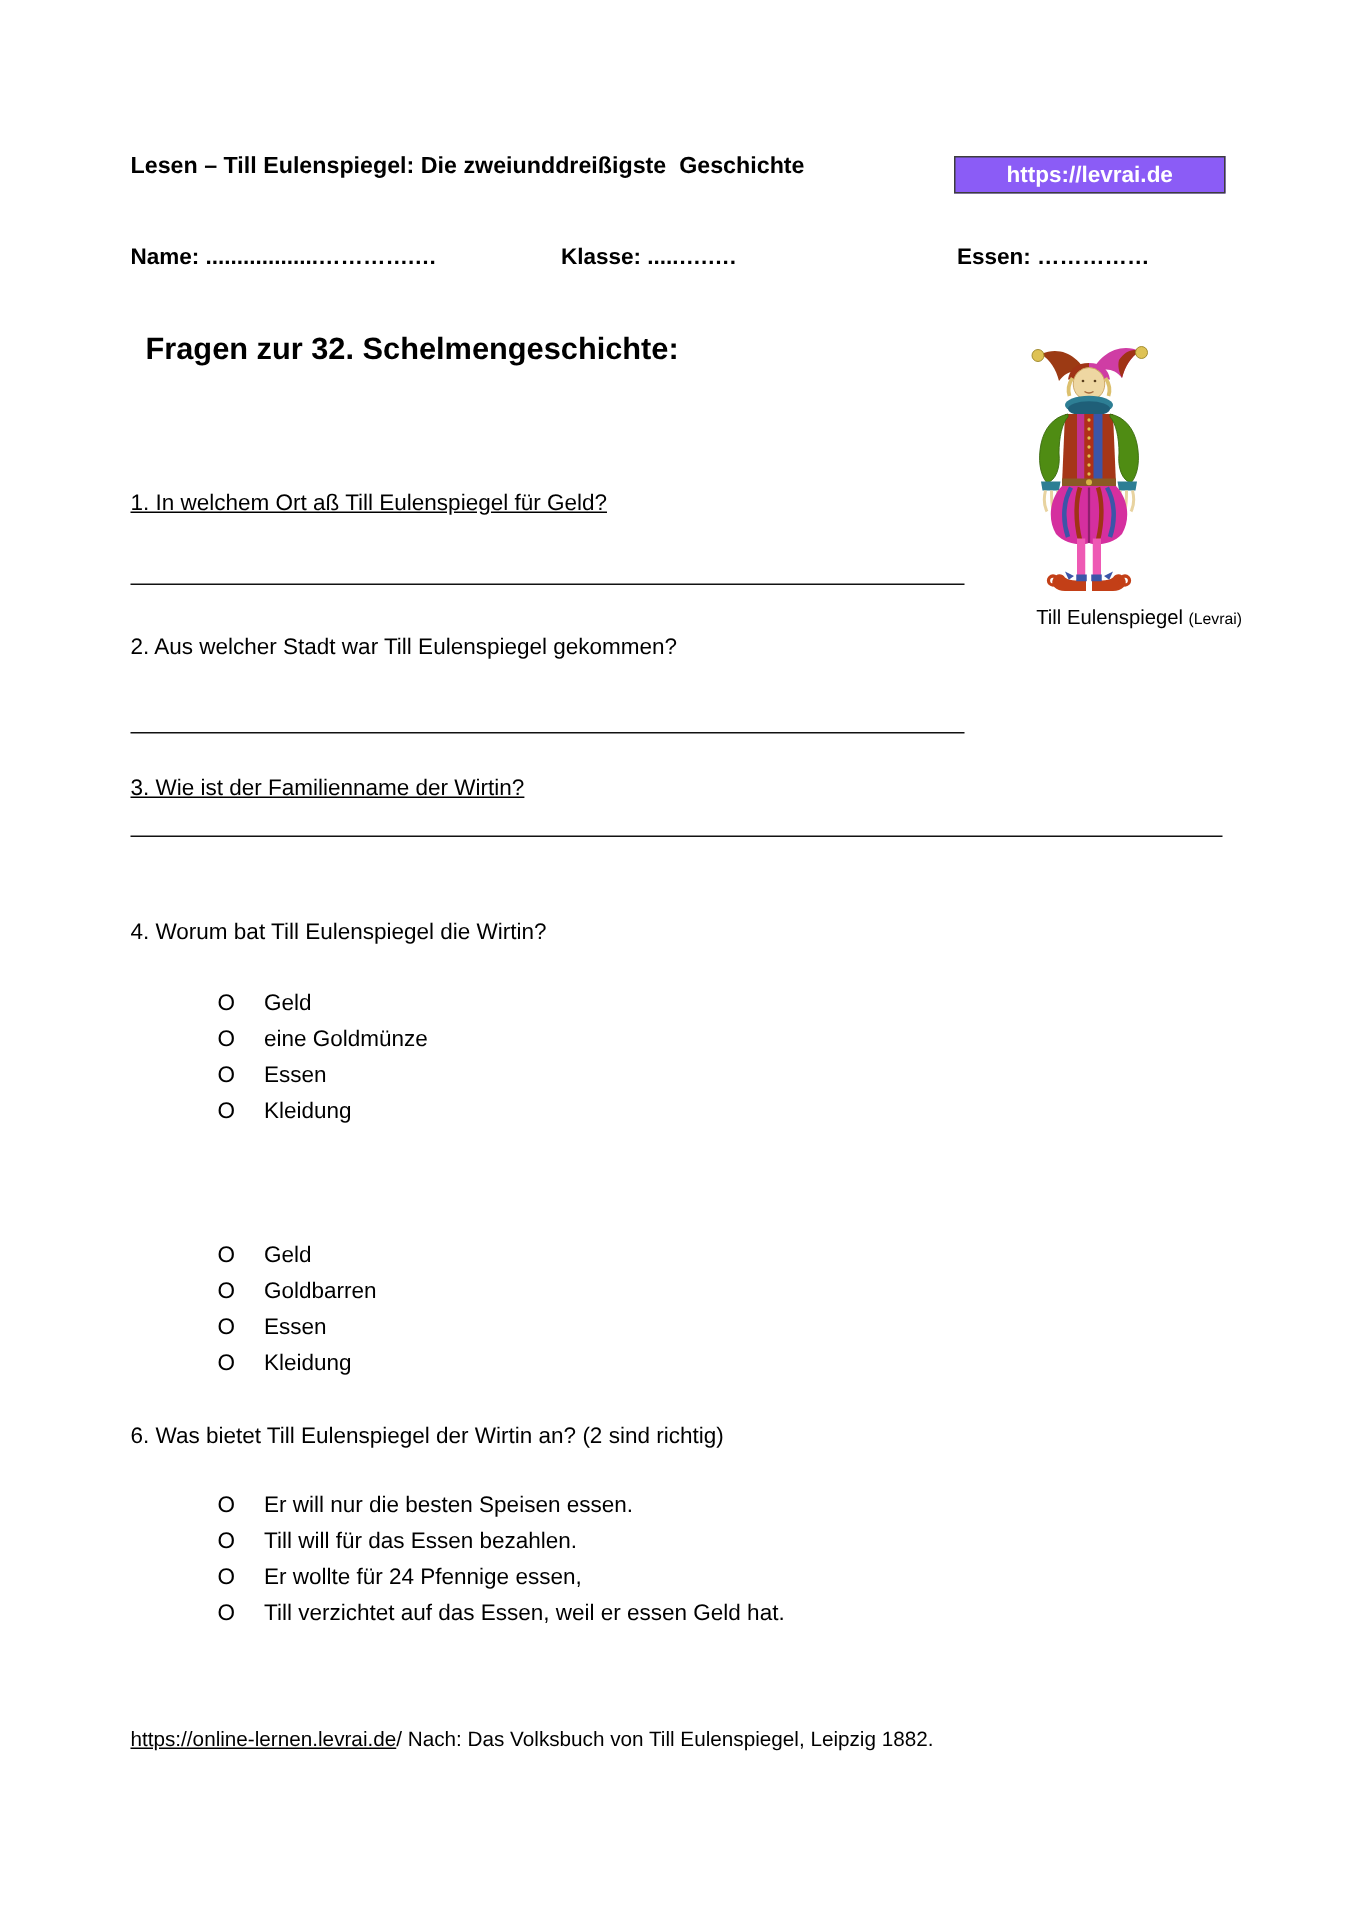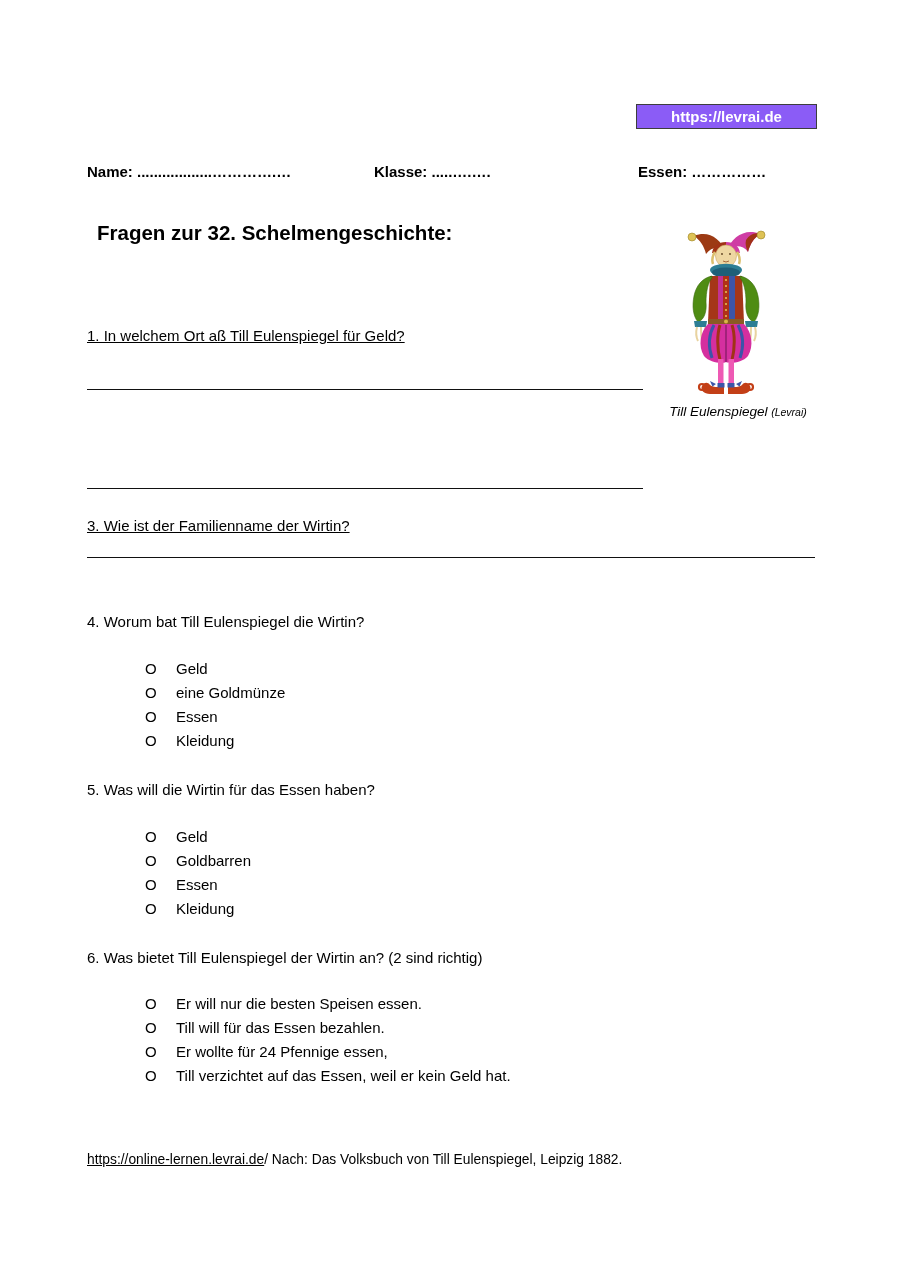--- a/index.html
+++ b/index.html
@@ -16,41 +16,42 @@
     font-size:15px;line-height:23px;text-align:center;cursor:pointer;
   }
   .fields{position:absolute;left:0;top:163px;width:100%;font-weight:bold;font-size:15px;}
   .fields span{position:absolute;top:0;white-space:pre;}
   .f-name{left:87px;}
   .f-klasse{left:374px;}
   .f-datum{left:638px;}
   .heading{position:absolute;left:87px;top:211px;margin:10px;font-size:20.5px;font-weight:bold;}
   .jester{position:absolute;left:674px;top:226px;width:104px;height:178px;}
   .caption{
-    position:absolute;left:648px;top:404px;width:180px;text-align:center;
-    font-style:italic;font-size:13.5px;white-space:nowrap;
+    position:absolute;left:648px;top:404px;width:180px;text-align:right;
+    font-size:13.5px;white-space:nowrap;
   }
   .caption .small{font-size:10.5px;}
   .q{position:absolute;left:87px;font-size:15px;white-space:pre;}
   .q1{top:327px;text-decoration:underline;} .q2{top:423px;} .q3{top:517px;text-decoration:underline;}
   .q4{top:613px;} .q5{top:781px;} .q6{top:949px;}
   .answer-line{position:absolute;left:87px;height:0;border-bottom:1.5px solid #111;}
   .line1{top:389px;width:556px;}
   .line2{top:488px;width:556px;}
   .line3{top:557px;width:728px;}
   .opt{position:absolute;left:145px;font-size:15px;display:flex;align-items:flex-start;}
   .opt .radio{width:31px;flex:0 0 31px;cursor:pointer;}
   .footer{position:absolute;left:87px;top:1148px;font-size:13.8px;line-height:23px;}
   .flink{text-decoration:underline;color:#000;cursor:pointer;}
 </style>
 </head>
 <body>
 
 <div class="page">
 
+  <div class="header-title">Lesen – Till Eulenspiegel: Die zweiunddreißigste  Geschichte</div>
   <div class="badge">https://levrai.de</div>
 
   <div class="fields">
     <span class="f-name">Name: ..................………….…</span>
     <span class="f-klasse">Klasse: .....….….</span>
     <span class="f-datum">Essen: ……………</span>
   </div>
 
   <h1 class="heading">Fragen zur 32. Schelmengeschichte:</h1>
 
@@ -123,20 +124,21 @@
     </svg>
   </div>
   <div class="caption">
     <span>Till Eulenspiegel</span>
     <span class="small">(Levrai)</span>
   </div>
 
   <div class="q q1">1. In welchem Ort aß Till Eulenspiegel für Geld?</div>
   <div class="answer-line line1"></div>
 
+  <div class="q q2">2. Aus welcher Stadt war Till Eulenspiegel gekommen?</div>
   <div class="answer-line line2"></div>
 
   <div class="q q3">3. Wie ist der Familienname der Wirtin?</div>
   <div class="answer-line line3"></div>
 
   <div class="q q4">4. Worum bat Till Eulenspiegel die Wirtin?</div>
   <div class="opt" style="top:660px">
     <span class="radio">O</span>
     <span>Geld</span>
   </div>
@@ -146,21 +148,20 @@
   </div>
   <div class="opt" style="top:708px">
     <span class="radio">O</span>
     <span>Essen</span>
   </div>
   <div class="opt" style="top:732px">
     <span class="radio">O</span>
     <span>Kleidung</span>
   </div>
 
-  <div class="q q5">5. Was will die Wirtin für das Essen haben?</div>
   <div class="opt" style="top:828px">
     <span class="radio">O</span>
     <span>Geld</span>
   </div>
   <div class="opt" style="top:852px">
     <span class="radio">O</span>
     <span>Goldbarren</span>
   </div>
   <div class="opt" style="top:876px">
     <span class="radio">O</span>
@@ -179,20 +180,20 @@
   <div class="opt" style="top:1019px">
     <span class="radio">O</span>
     <span>Till will für das Essen bezahlen.</span>
   </div>
   <div class="opt" style="top:1043px">
     <span class="radio">O</span>
     <span>Er wollte für 24 Pfennige essen,</span>
   </div>
   <div class="opt" style="top:1067px">
     <span class="radio">O</span>
-    <span>Till verzichtet auf das Essen, weil er kein Geld hat.</span>
+    <span>Till verzichtet auf das Essen, weil er essen Geld hat.</span>
   </div>
 
   <div class="footer">
     <div><span class="flink">https://online-lernen.levrai.de</span><span>/ Nach: Das Volksbuch von Till Eulenspiegel, Leipzig 1882.</span></div>
   </div>
 
 </div>
 
 </body></html>

